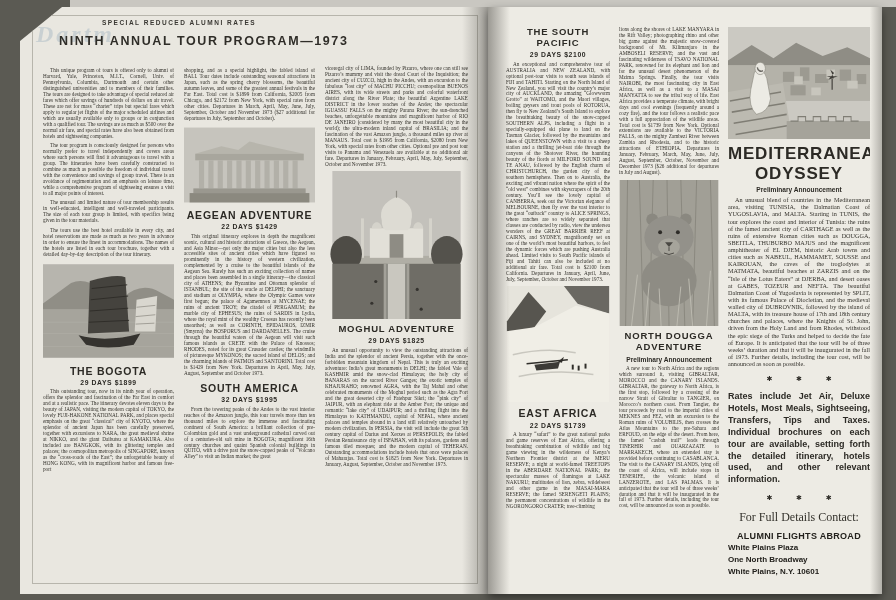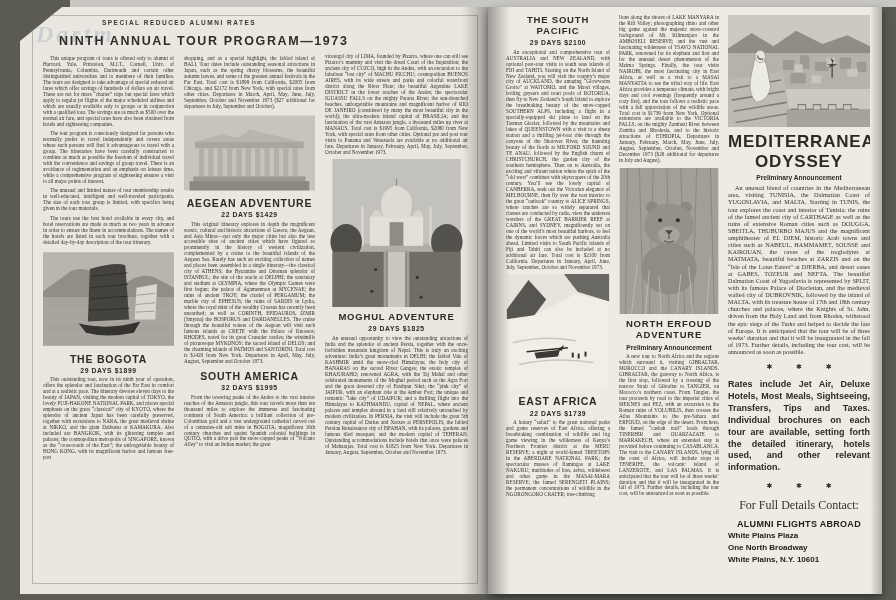--- a/index.html
+++ b/index.html
@@ -22,21 +22,21 @@
   .lp-inner{position:absolute;top:8px;left:12px;right:10px;bottom:10px;border:1px solid #b7b5ac;
             padding:4px 9px 8px 10px;display:flex;gap:10px;overflow:hidden;z-index:2;}
   .rp-inner{position:absolute;top:8px;left:18px;right:12px;bottom:10px;display:flex;gap:9px;
             overflow:hidden;z-index:2;}
   .lp-main{width:272px;flex:0 0 auto;display:flex;flex-direction:column;}
   .hdr{text-align:center;}
   .banner{font:bold 6.5px/1 "Liberation Sans",sans-serif;letter-spacing:1.5px;color:#3a3833;}
   .main-title{font:bold 12.5px/1 "Liberation Sans",sans-serif;letter-spacing:1.6px;white-space:nowrap;
               margin:8px 0 9px 0;color:#2f2d28;transform:translateX(16px);}
   .cols2{display:flex;gap:10px;flex:1;min-height:0;}
-  .col{overflow:hidden;}
+  .col{overflow:hidden;margin-top:12px;}
   .c1,.c2{width:131px;flex:0 0 auto;}
   .c3{flex:1;padding-top:34px;}
   .c4{width:104px;flex:0 0 auto;}
   .c5{width:100px;flex:0 0 auto;}
   .c6{flex:1;}
   .bt{font-size:5.2px;line-height:1.15;text-align:justify;color:#34322c;}
   .bt p{margin:0 0 3.5px;}
   p.ind{text-indent:7px;}
   p.noind{text-indent:0;}
   .c6 .bt{font-size:6.2px;}
@@ -204,21 +204,21 @@
           <circle cx="41" cy="53" r="2" fill="#2e2c28"></circle>
           <circle cx="59" cy="53" r="2" fill="#2e2c28"></circle>
           <path d="M46 63 L54 63 L50 68 Z" fill="#4a4843"></path>
           <path d="M50 68 V72 M45 74 Q50 77 55 74" stroke="#4a4843" stroke-width="1" fill="none"></path>
           <ellipse cx="50" cy="102" rx="28" ry="26" fill="#8e8c84"></ellipse>
           <g stroke="#bcbab0" stroke-width="1">
             <path d="M12 148 L18 96 M26 148 L30 104 M42 148 L40 110 M58 148 L62 108 M74 148 L70 100 M88 148 L92 92"></path>
           </g>
         </svg>
         <div class="sec">
-          <div class="sec-t sm">NORTH ERFOUD</div>
+          <div class="sec-t sm">NORTH DOUGGA</div>
           <div class="sec-t sm">ADVENTURE</div>
           <div class="sec-a">Preliminary Announcement</div>
         </div>
         <p class="ind">A new tour to North Africa and the regions which surround it, visiting GIBRALTAR, MOROCCO and the CANARY ISLANDS. GIBRALTAR, the gateway to North Africa, is the first stop, followed by a crossing of the narrow Strait of Gibraltar to TANGIER, on Morocco’s northern coast. From Tangier, the tour proceeds by road to the imperial cities of MEKNES and FEZ, with an excursion to the Roman ruins of VOLUBILIS, then crosses the Atlas Mountains to the pre-Sahara and ERFOUD, on the edge of the desert. From here, the famed “casbah trail” leads through TINERHIR and OUARZAZATE to MARRAKECH, where an extended stay is provided before continuing to CASABLANCA. The visit to the CANARY ISLANDS, lying off the coast of Africa, will include stops in TENERIFE, the volcanic island of LANZEROTE, and LAS PALMAS. It is anticipated that the tour will be of three weeks’ duration and that it will be inaugurated in the fall of 1973. Further details, including the tour cost, will be announced as soon as possible.</p>
       </div>
 
       <div class="col c6">
         <svg class="photo" style="margin-top:0" viewBox="0 0 150 100" height="112" preserveAspectRatio="none">
           <rect width="150" height="100" fill="#cbc9c2"></rect>
           <path d="M0 30 L25 16 L48 28 L72 14 L100 26 L126 18 L150 28 V40 H0 Z" fill="#8f8d85"></path>

